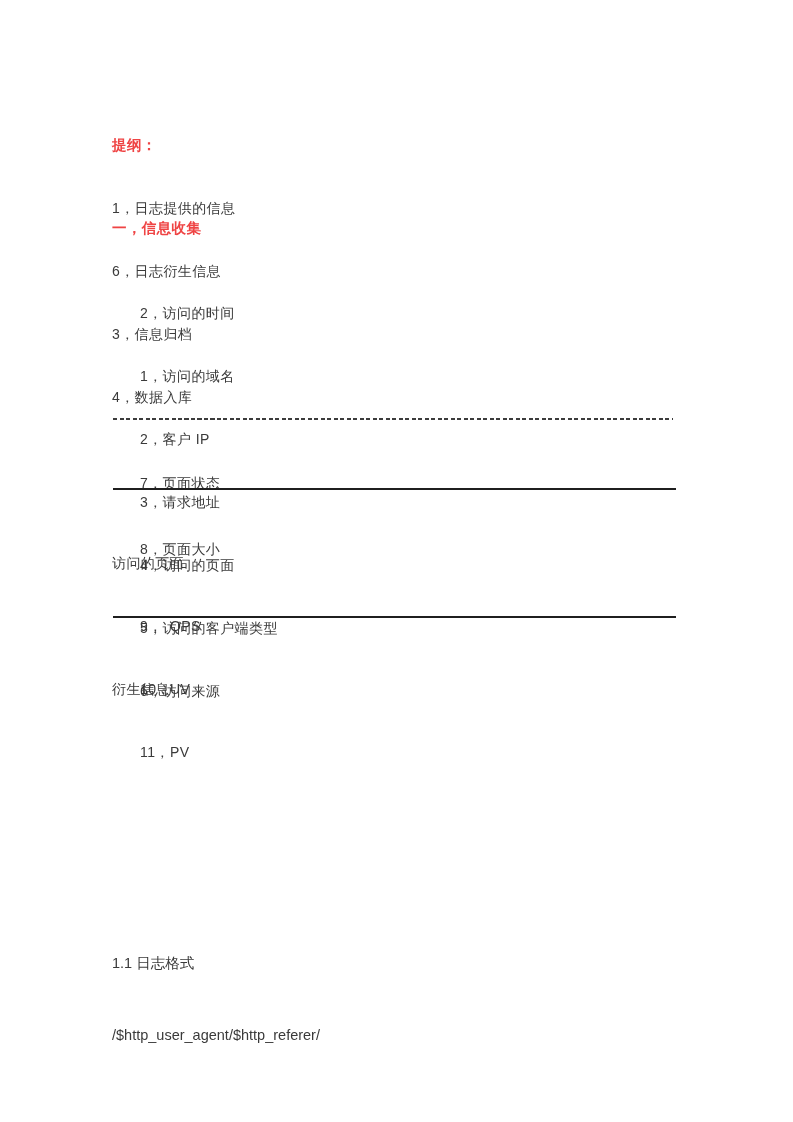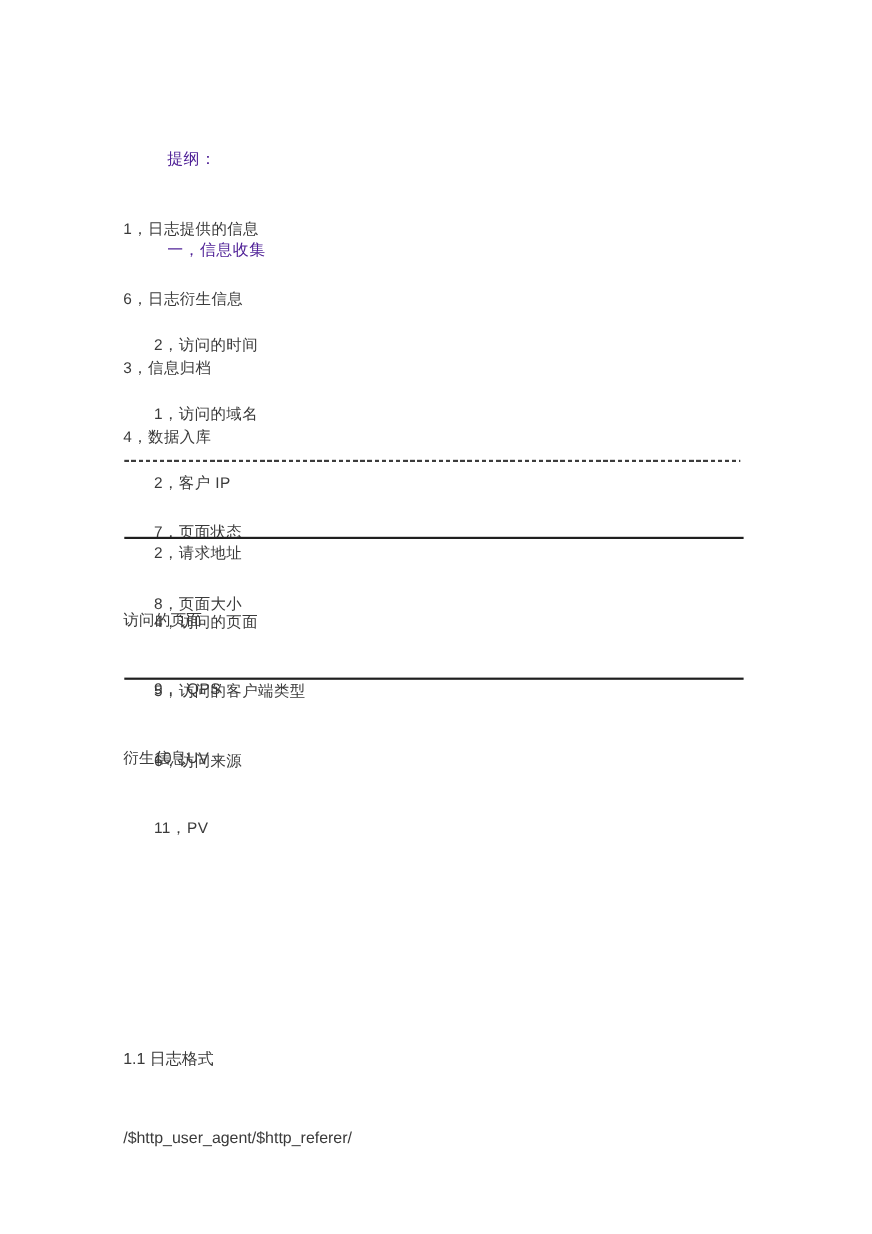--- a/index.html
+++ b/index.html
@@ -14,24 +14,23 @@
   }
   .block {
     position: absolute;
     left: 112px;
     font-size: 14px;
     line-height: 21px;
     letter-spacing: 0.4px;
     white-space: pre;
   }
   .bold-heading {
-    font-weight: normal;
-    color: #4c1d95;
+    font-weight: bold;
+    color: #ef4444;
     font-size: 14.5px;
-    margin-left: 40px;
   }
   .indent { padding-left: 28px; }
   .lh22 { line-height: 22px; }
   .num {
     display: inline-block;
     width: 30px;
   }
   .dkey {
     display: inline-block;
     width: 48px;
@@ -68,21 +67,21 @@
     <div>3，信息归档</div>
     <div>4，数据入库</div>
   </div>
 
   <div class="block bold-heading" style="top: 218px;">一，信息收集</div>
 
   <div class="block indent" style="top: 261px;">
     <div>2，访问的时间</div>
     <div>1，访问的域名</div>
     <div>2，客户 IP</div>
-    <div>2，请求地址</div>
+    <div>3，请求地址</div>
     <div>4，访问的页面</div>
     <div>5，访问的客户端类型</div>
     <div>6，访问来源</div>
   </div>
 
   <div class="dash-sep" style="top: 418px;"></div>
 
   <div class="block indent lh22" style="top: 428px;">
     <div>7，页面状态</div>
     <div>8，页面大小</div>

